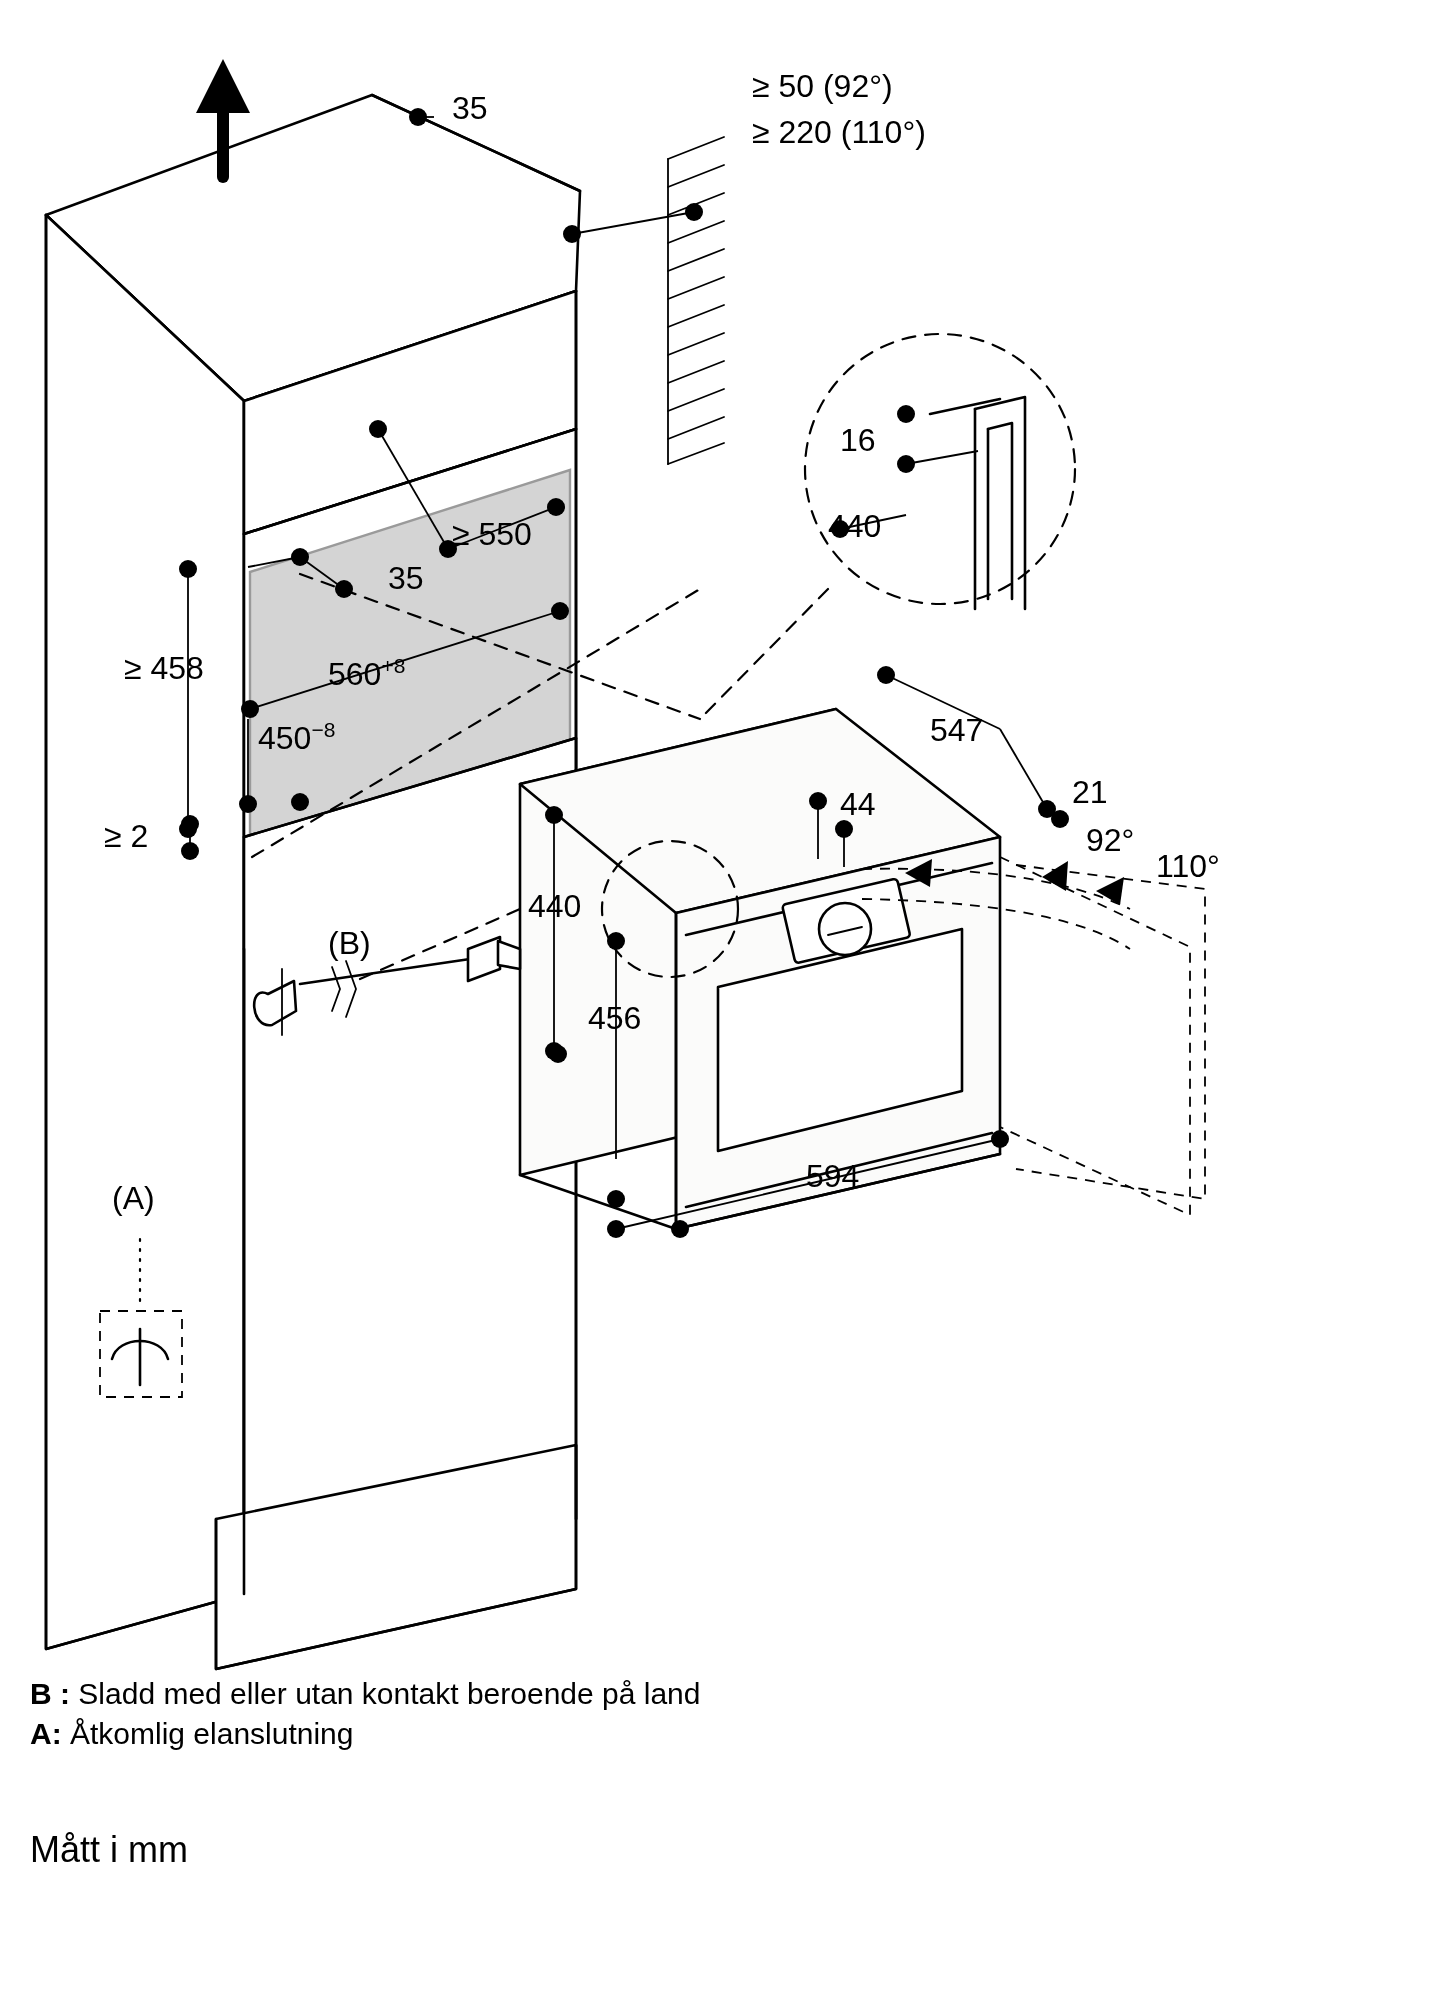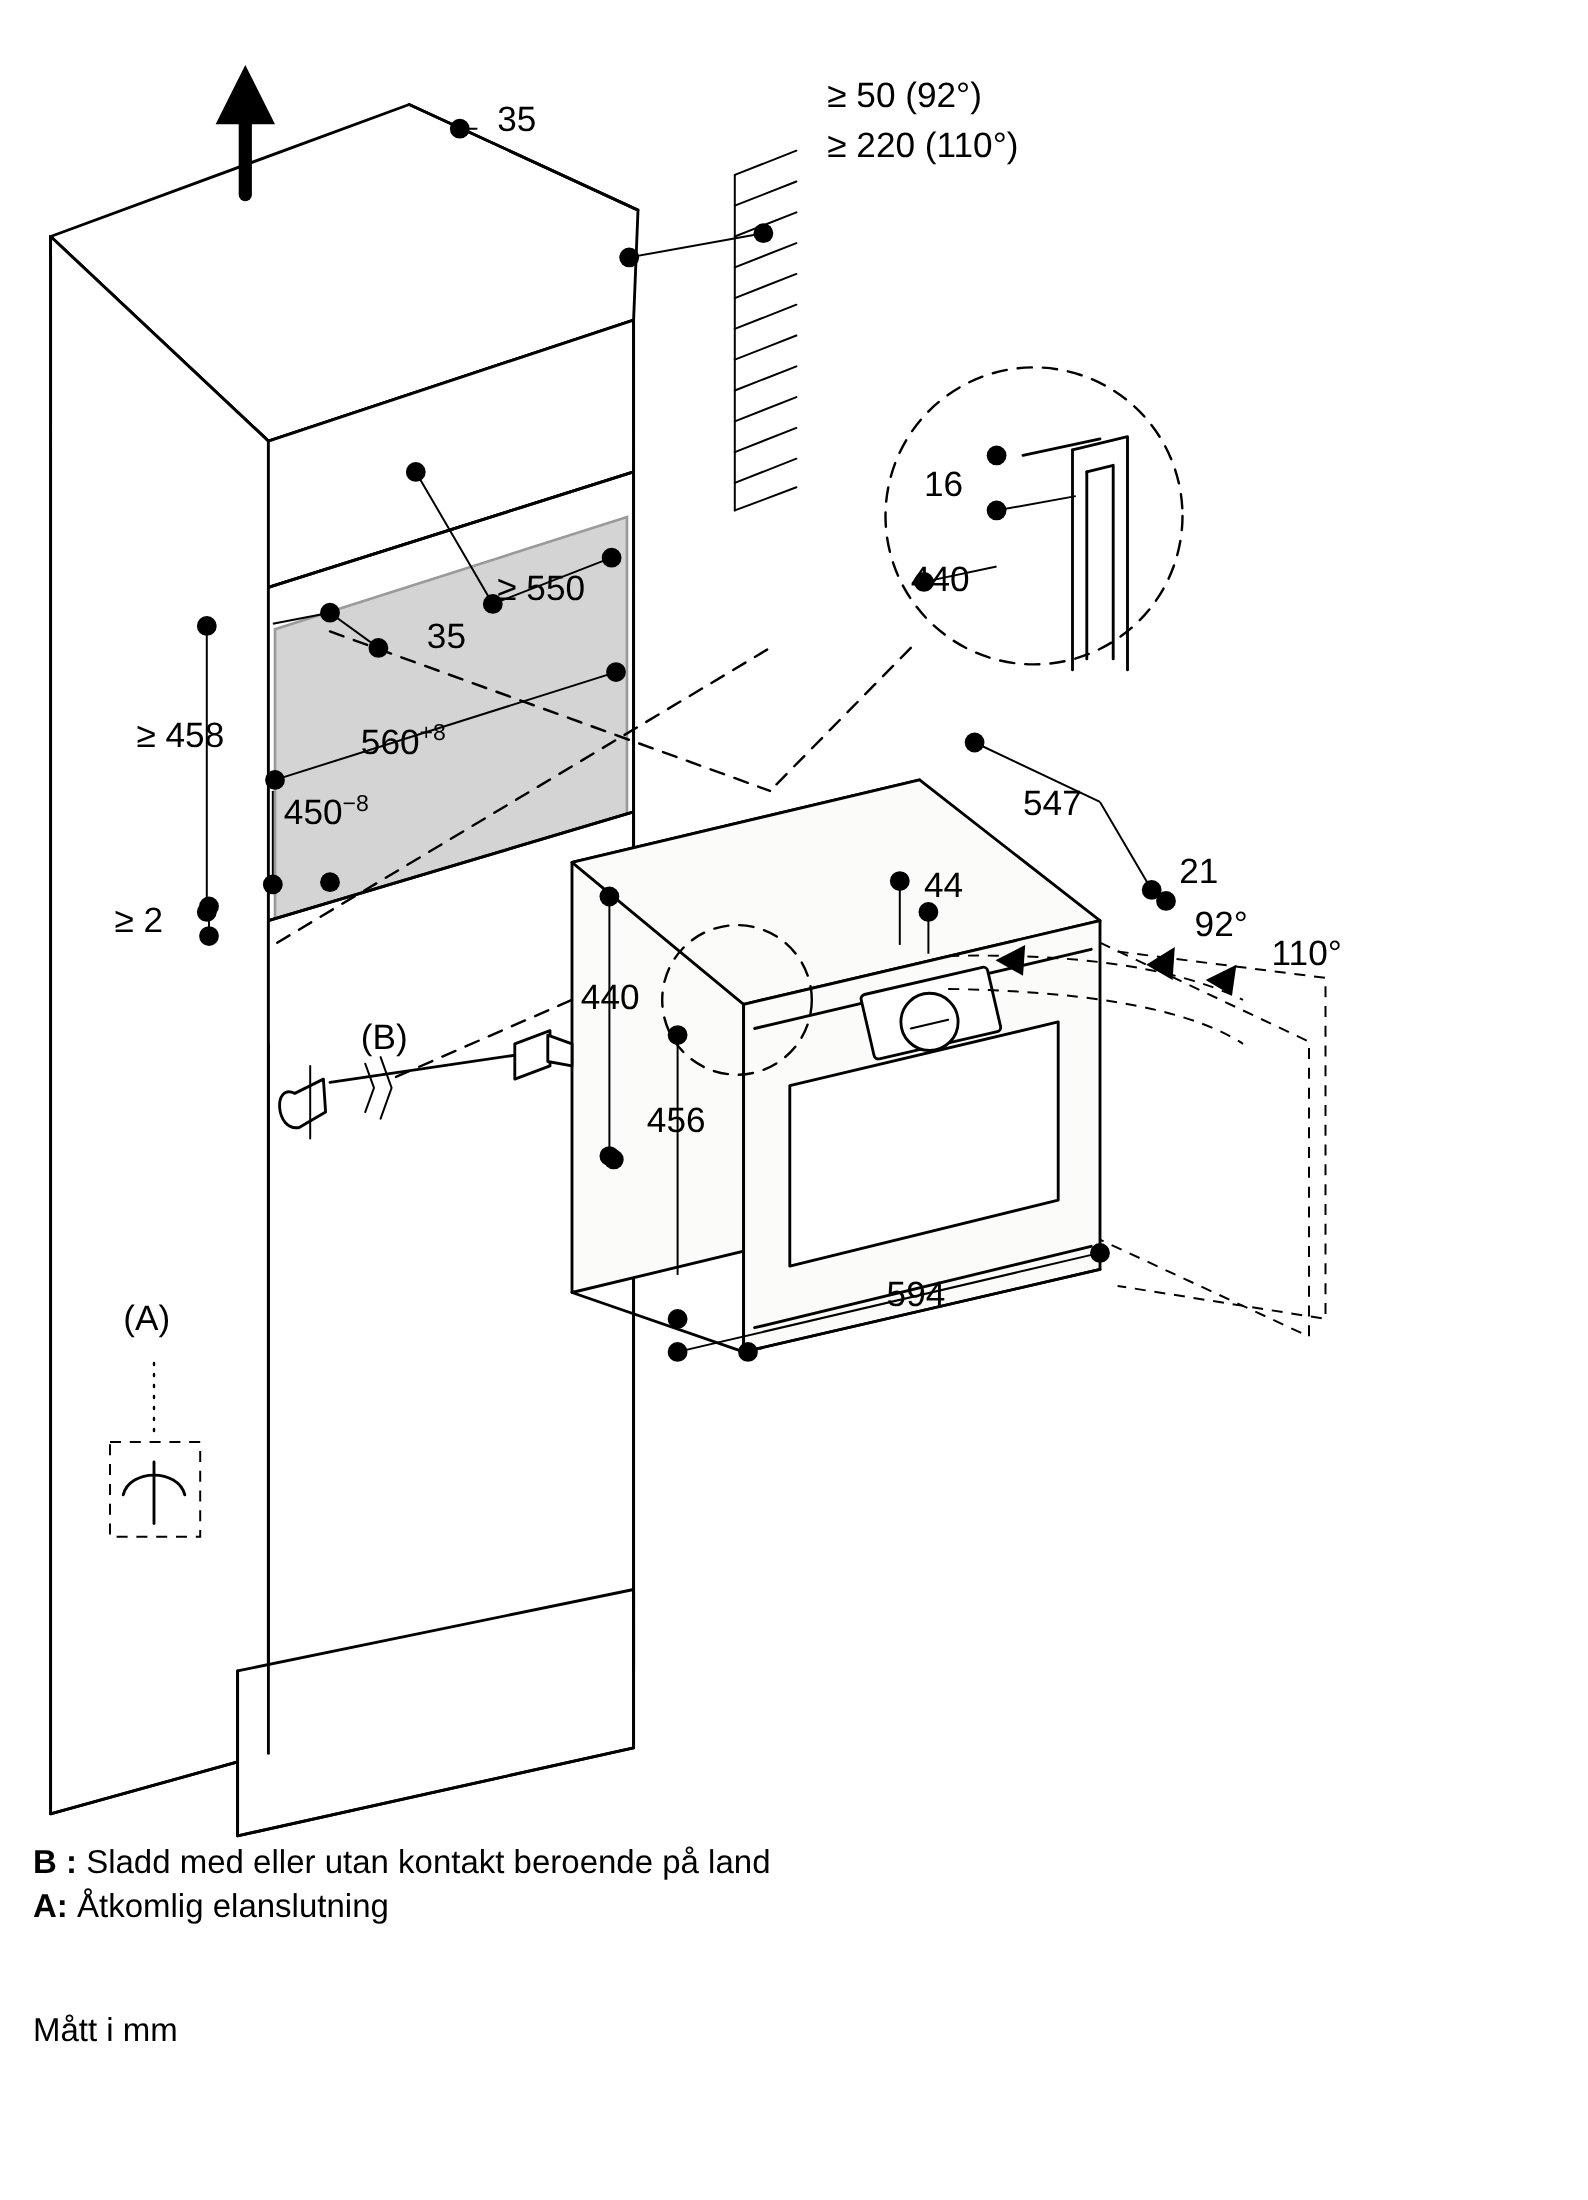--- a/index.html
+++ b/index.html
@@ -112,21 +112,21 @@
     line-height: 40px;
     white-space: nowrap;
   }
   .legend-line b {
     font-weight: bold;
   }
   .units-line {
     position: absolute;
     left: 30px;
     top: 1800px;
-    font-size: 30px;
+    font-size: 36px;
   }
 </style>
 </head>
 <body>
 
 <div id="diagram-root">
 
   <svg class="main" viewBox="0 0 1444 2000" xmlns="http://www.w3.org/2000/svg">
 
     <g>

